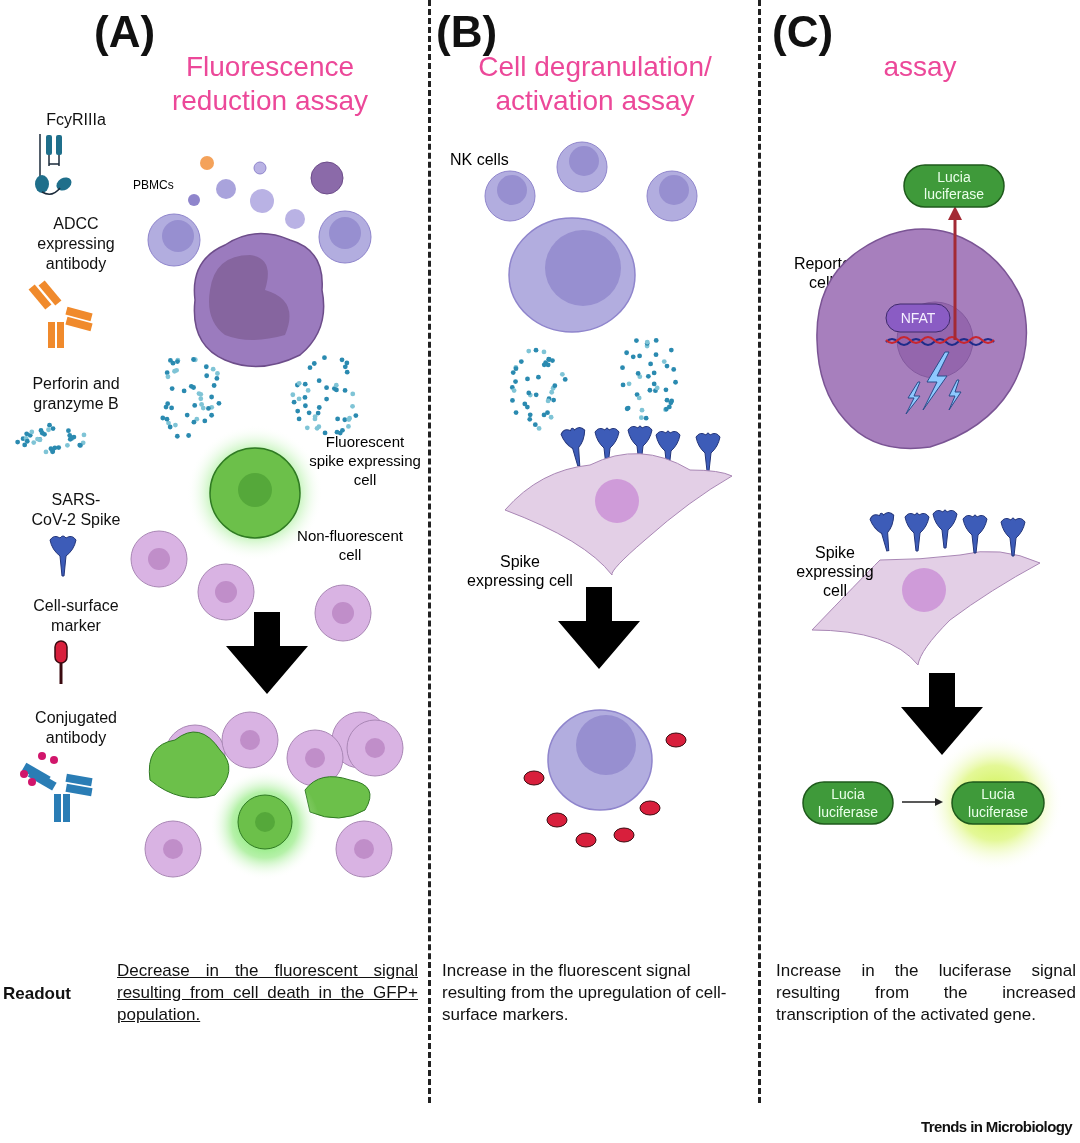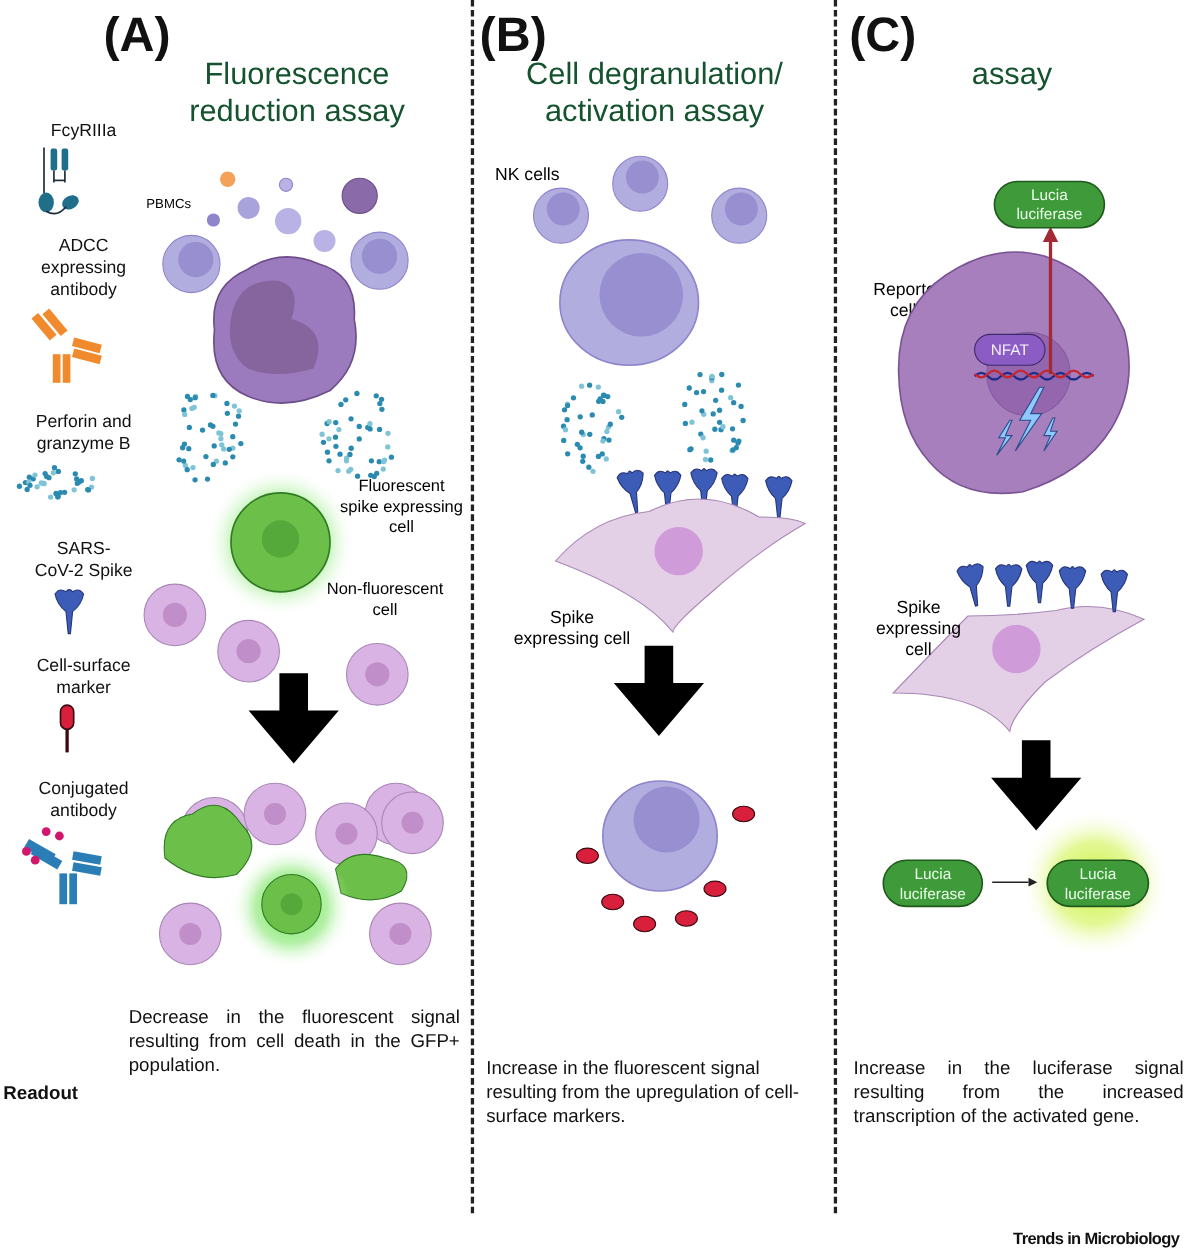--- a/index.html
+++ b/index.html
@@ -1,20 +1,20 @@
 <!DOCTYPE html>
 <html><head>
 <meta charset="utf-8">
 <style>
   html, body { margin:0; padding:0; background:#ffffff; }
   body { width:1080px; height:1143px; position:relative; overflow:hidden;
          font-family:"Liberation Sans", sans-serif; color:#111; }
   .abs { position:absolute; }
   .panel-label { font-weight:bold; font-size:44px; line-height:1; }
-  .panel-title { font-size:28px; line-height:34px; text-align:center; color:#14532d; }
+  .panel-title { font-size:28px; line-height:34px; text-align:center; color:#ec4899; }
   .legend-label { font-size:16px; line-height:20px; text-align:center; width:120px; color:#111;margin-left:16px; }
   .annot { font-size:15px; line-height:19px; color:#000000; }
   .readout-text { font-size:17px; line-height:22px; text-align:justify; color:#111; }
   .divider { position:absolute; top:0; width:0; height:1103px; border-left:3px dashed #222; }
   svg { position:absolute; overflow:visible; }
   .luc-text { font-size:14px; fill:#eaffea; font-family:"Liberation Sans", sans-serif; }
 </style>
 </head>
 <body>
 
@@ -477,17 +477,17 @@
       <path d="M-12 -18 Q-8 -24 -2 -20 Q0 -24 2 -20 Q8 -24 12 -18 Q10 -8 3 -2 L1 16 L-1 16 L-3 -2 Q-10 -8 -12 -18Z" fill="#3d5cb8" stroke="#24367a" transform="translate(1013,540) rotate(0)"></path>
     </g>
 </svg>
 <div class="abs annot" style="left:785px;top:543px;width:100px;text-align:center;font-size:16px;">
   <div>Spike</div>
   <div>expressing</div>
   <div>cell</div>
 </div>
 
 <div class="abs" style="left:3px;top:984px;font-weight:bold;font-size:17px;">Readout</div>
-<div class="abs readout-text" style="left:117px;top:914px;width:301px;">Decrease in the fluorescent signal resulting from cell death in the GFP+ population.</div>
+<div class="abs readout-text" style="left:117px;top:960px;width:301px;text-decoration:underline;">Decrease in the fluorescent signal resulting from cell death in the GFP+ population.</div>
 <div class="abs readout-text" style="left:442px;top:960px;width:306px;text-align:left;">Increase in the fluorescent signal resulting from the upregulation of cell-surface markers.</div>
 <div class="abs readout-text" style="left:776px;top:960px;width:300px;">Increase in the luciferase signal resulting from the increased transcription of the activated gene.</div>
 
 <div class="abs" style="right:8px;top:1118px;font-weight:bold;font-size:15px;letter-spacing:-0.6px;">Trends in Microbiology</div>
 
 </body></html>

